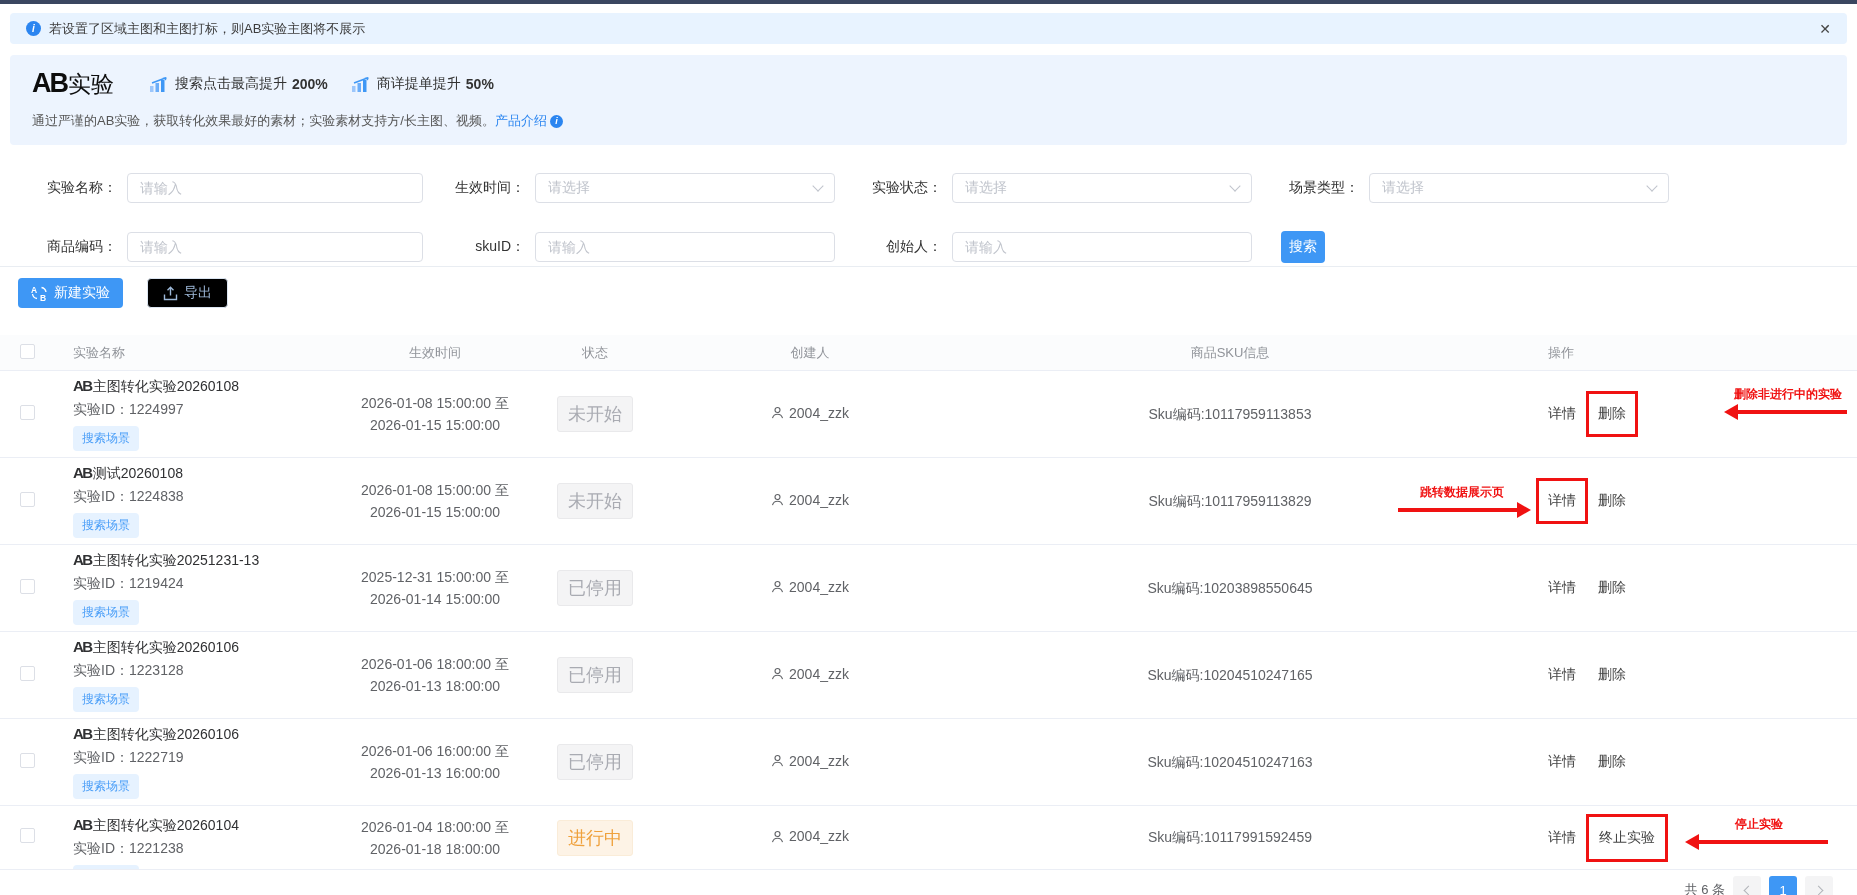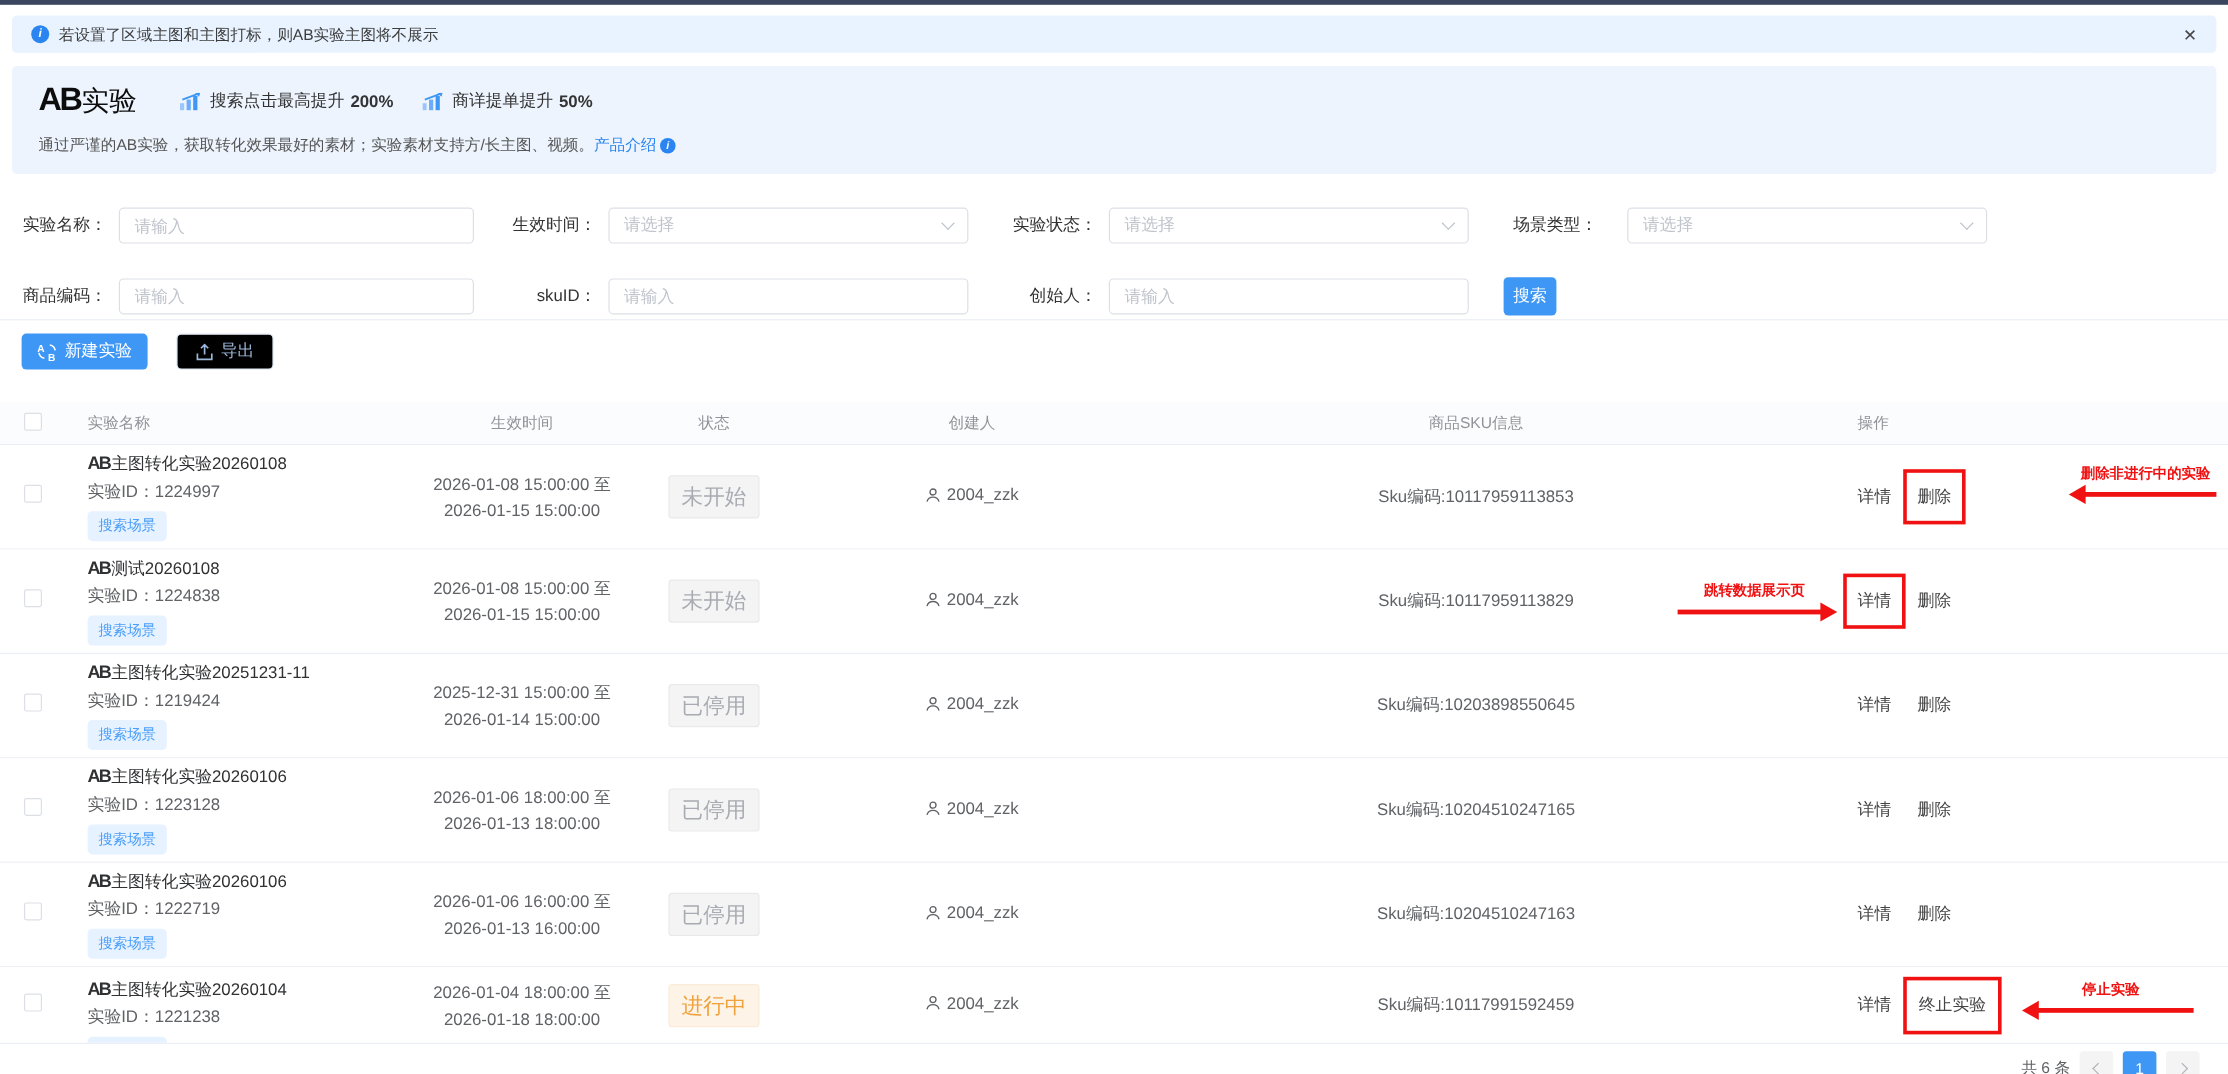--- a/index.html
+++ b/index.html
@@ -24,21 +24,21 @@
   .stats { display:flex; align-items:center; margin-left:36px; }
   .stat { display:flex; align-items:center; margin-right:24px; font-size:14px; color:#333; }
   .stat svg { margin-right:6px; }
   .stat b { margin-left:5px; }
   .hero-desc { margin-top:12px; font-size:13px; color:#555; display:flex; align-items:center; }
   .hero-link { color:#2b85f0; cursor:pointer; }
   .info-s { width:13px; height:13px; border-radius:50%; background:#2b85f0; color:#fff; font-size:9px;
             font-weight:bold; font-style:italic; display:inline-flex; align-items:center; justify-content:center; margin-left:3px; }
 
   
-  .filters { padding:28px 0 0 16px; }
+  .filters { padding:28px 0 0 44px; }
   .frow { display:flex; align-items:center; height:30px; }
   .frow + .frow { margin-top:29px; }
   .fg { display:flex; align-items:center; margin-right:32px; }
   .fl { font-size:14px; color:#333; text-align:right; margin-right:10px; white-space:nowrap; }
   .fl.w1 { width:73px; } .fl.w2 { width:70px; } .fl.w3 { width:75px; }
   .f-input { width:296px; height:30px; border:1px solid #dcdfe6; border-radius:4px; padding:0 12px;
              font-size:14px; color:#333; outline:none; font-family:inherit; }
   .f-input::placeholder { color:#c0c4cc; }
   .f-select { width:300px; height:30px; border:1px solid #dcdfe6; border-radius:4px; padding:0 12px;
               font-size:14px; color:#c0c4cc; display:flex; align-items:center; cursor:pointer; background:#fff; }
@@ -178,21 +178,21 @@
         <span class="chev"></span>
       </div>
     </div>
     <div class="fg">
       <span class="fl w3">实验状态：</span>
       <div class="f-select">
         <span>请选择</span>
         <span class="chev"></span>
       </div>
     </div>
-    <div class="fg" style="margin-right:0;gap:15px;">
+    <div class="fg" style="margin-right:0;">
       <span class="fl w3">场景类型：</span>
       <div class="f-select">
         <span>请选择</span>
         <span class="chev"></span>
       </div>
     </div>
   </div>
   <div class="frow">
     <div class="fg">
       <span class="fl w1">商品编码：</span>
@@ -306,21 +306,21 @@
       </div>
     <div class="anno a-r2">
       <span class="txt">跳转数据展示页</span>
       <span class="arrow head-right"></span>
     </div>
   </div>
 
   <div class="trow">
     <div class="c-check"><span class="cb"></span></div>
     <div class="c-name">
-      <div class="nm"><span class="pfx">AB</span><span>主图转化实验20251231-11</span></div>
+      <div class="nm"><span class="pfx">AB</span><span>主图转化实验20251231-13</span></div>
       <div class="nid"><span>实验ID：</span><span>1219424</span></div>
       <span class="tag">搜索场景</span>
     </div>
     <div class="c-time">
         <div class="time">
           <div>2025-12-31 15:00:00 至</div>
           <div>2026-01-14 15:00:00</div>
         </div>
       </div>
     <div class="c-status"><span class="badge gray">已停用</span></div>

